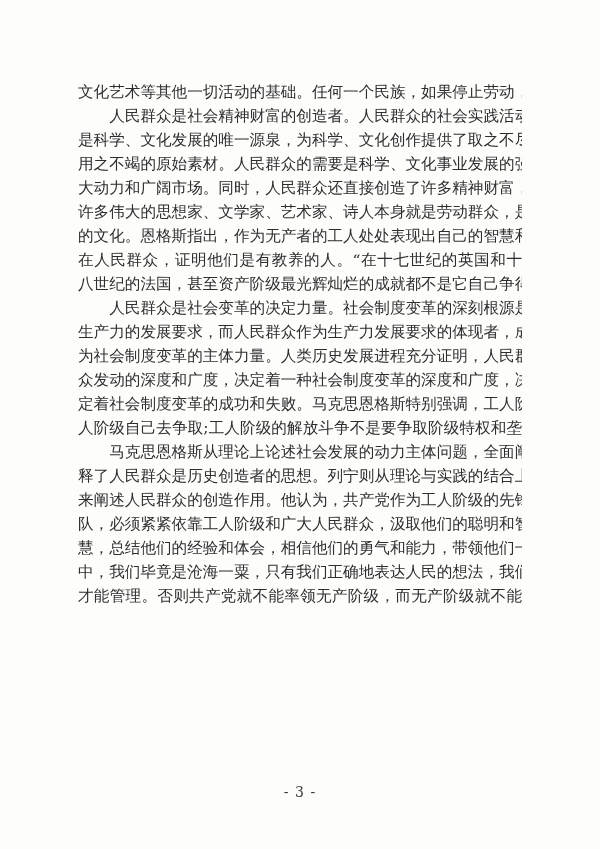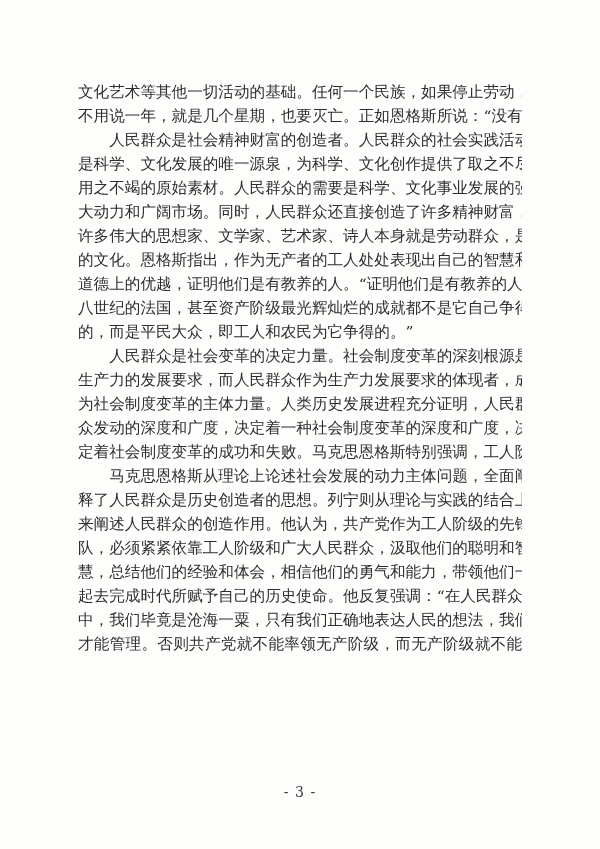--- a/index.html
+++ b/index.html
@@ -55,45 +55,43 @@
     letter-spacing: 1px;
   }
 </style>
 </head>
 <body>
 
 <div class="page">
   <div class="doc-body">
       <div class="paragraph">
         <div class="line">文化艺术等其他一切活动的基础。任何一个民族，如果停止劳动，</div>
-        <div class="line">不用说一年，就是几个星期，也要灭亡。正如恩格斯所说：“没有</div>
       </div>
       <div class="paragraph">
         <div class="line indent">人民群众是社会精神财富的创造者。人民群众的社会实践活动</div>
         <div class="line">是科学、文化发展的唯一源泉，为科学、文化创作提供了取之不尽、</div>
         <div class="line">用之不竭的原始素材。人民群众的需要是科学、文化事业发展的强</div>
         <div class="line">大动力和广阔市场。同时，人民群众还直接创造了许多精神财富，</div>
         <div class="line">许多伟大的思想家、文学家、艺术家、诗人本身就是劳动群众，是</div>
         <div class="line">的文化。恩格斯指出，作为无产者的工人处处表现出自己的智慧和</div>
-        <div class="line">道德上的优越，证明他们是有教养的人。“证明他们是有教养的人</div>
+        <div class="line">在人民群众，证明他们是有教养的人。“在十七世纪的英国和十</div>
         <div class="line">八世纪的法国，甚至资产阶级最光辉灿烂的成就都不是它自己争得</div>
-        <div class="line para-end">的，而是平民大众，即工人和农民为它争得的。”</div>
       </div>
       <div class="paragraph">
         <div class="line indent">人民群众是社会变革的决定力量。社会制度变革的深刻根源是</div>
         <div class="line">生产力的发展要求，而人民群众作为生产力发展要求的体现者，成</div>
         <div class="line">为社会制度变革的主体力量。人类历史发展进程充分证明，人民群</div>
         <div class="line">众发动的深度和广度，决定着一种社会制度变革的深度和广度，决</div>
         <div class="line">定着社会制度变革的成功和失败。马克思恩格斯特别强调，工人阶</div>
+        <div class="line">人阶级自己去争取;工人阶级的解放斗争不是要争取阶级特权和垄</div>
       </div>
       <div class="paragraph">
         <div class="line indent">马克思恩格斯从理论上论述社会发展的动力主体问题，全面阐</div>
         <div class="line">释了人民群众是历史创造者的思想。列宁则从理论与实践的结合上</div>
         <div class="line">来阐述人民群众的创造作用。他认为，共产党作为工人阶级的先锋</div>
         <div class="line">队，必须紧紧依靠工人阶级和广大人民群众，汲取他们的聪明和智</div>
         <div class="line">慧，总结他们的经验和体会，相信他们的勇气和能力，带领他们一</div>
-        <div class="line">起去完成时代所赋予自己的历史使命。他反复强调：“在人民群众</div>
         <div class="line">中，我们毕竟是沧海一粟，只有我们正确地表达人民的想法，我们</div>
         <div class="line para-end">才能管理。否则共产党就不能率领无产阶级，而无产阶级就不能率</div>
       </div>
     </div>
   <div class="page-number">- 3 -</div>
 </div>
 
 </body></html>

